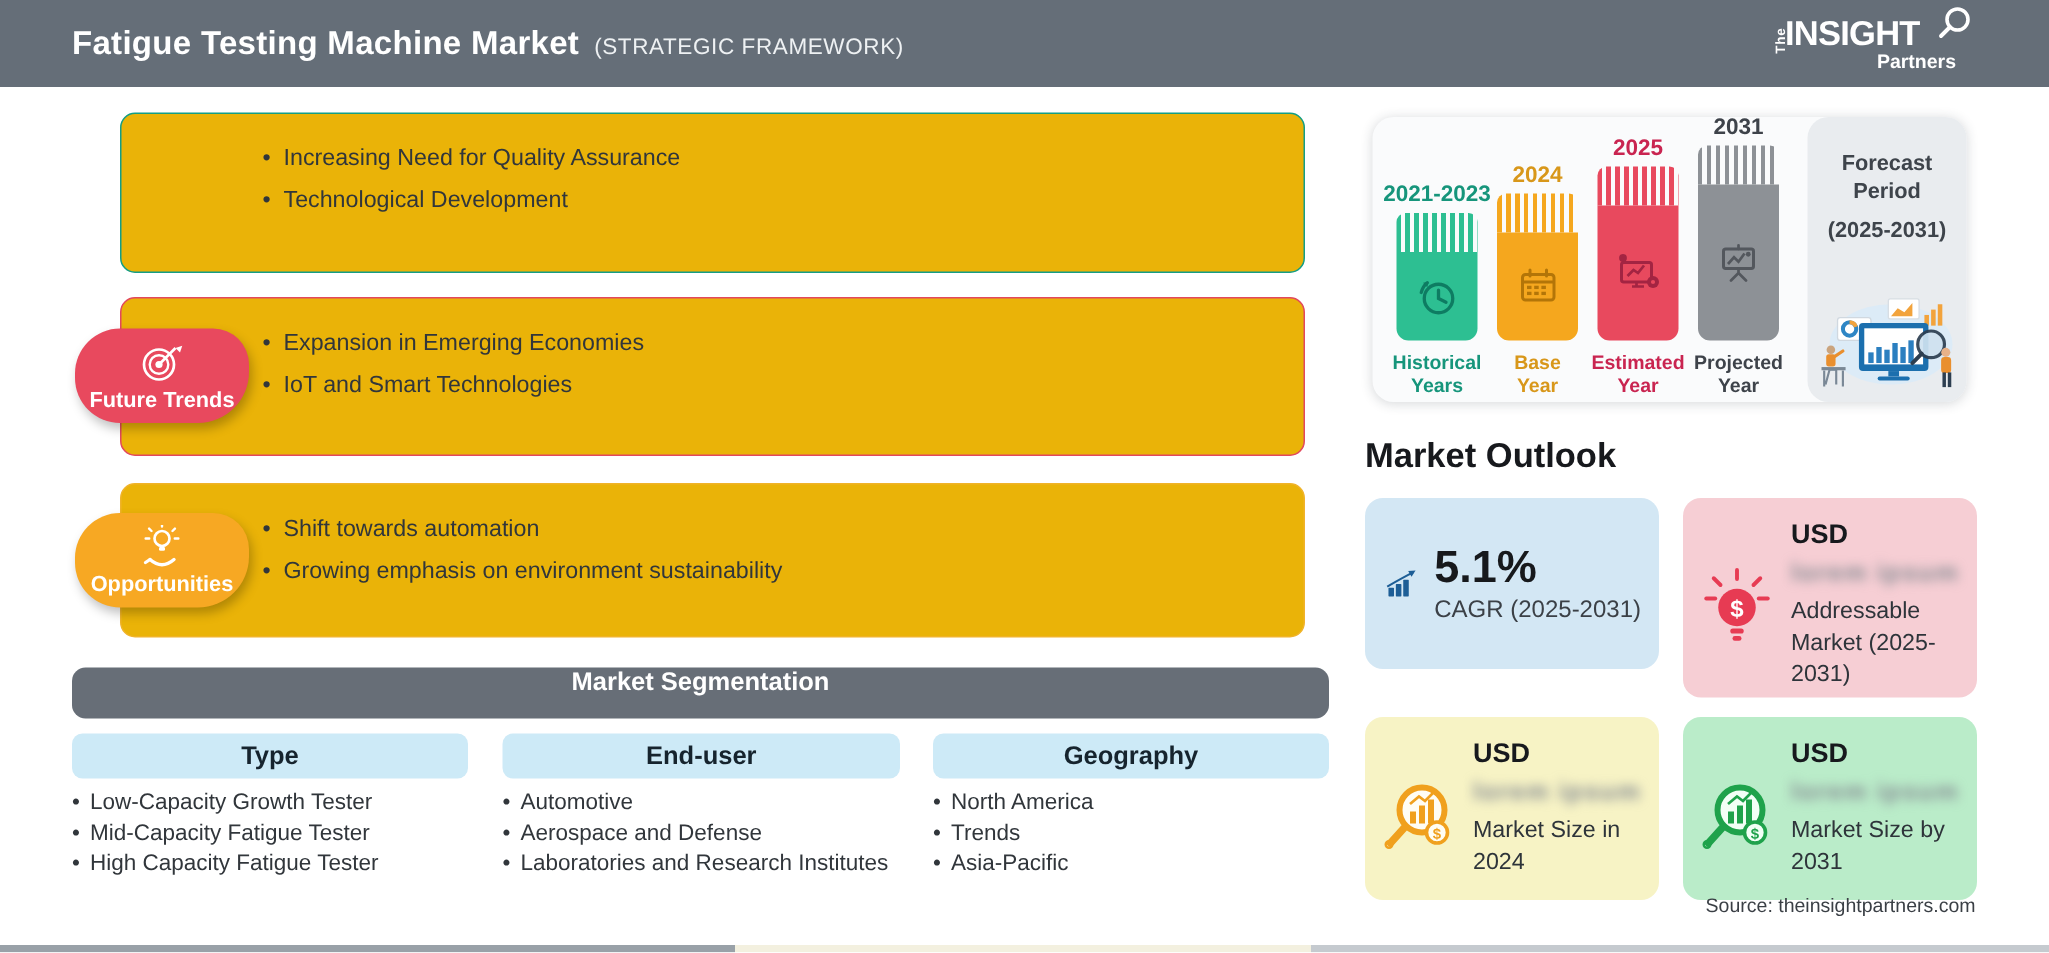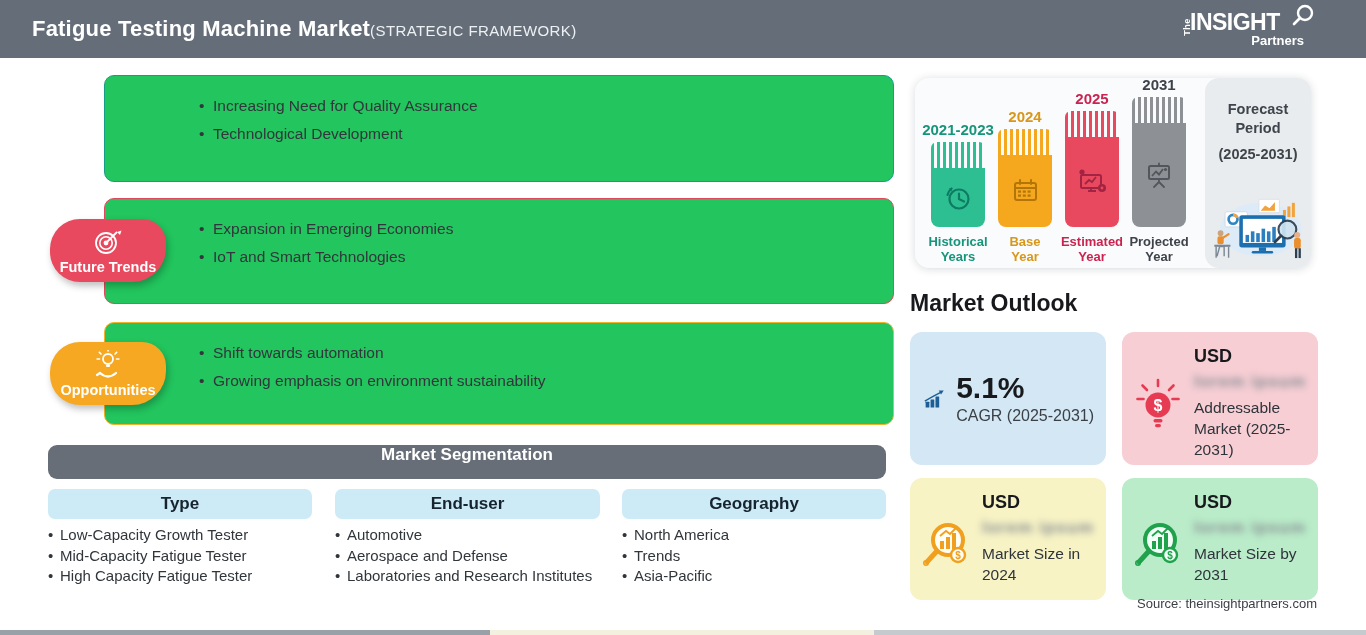--- a/index.html
+++ b/index.html
@@ -2,31 +2,31 @@
 <html><head>
 <meta charset="utf-8">
 <style>
   * { margin:0; padding:0; box-sizing:border-box; }
   html,body { background:#fff; }
   body { font-family:"Liberation Sans", sans-serif; }
   .page { position:relative; width:1366px; height:635px; background:#ffffff; overflow:hidden; }
 
   
   .header { position:absolute; left:0; top:0; width:1366px; height:58px; background:#656e78; display:flex; align-items:center; }
-  .header-title-wrap { margin-left:32px; display:flex; align-items:baseline; color:#fff; }
+  .header-title-wrap { margin-left:48px; display:flex; align-items:baseline; gap:10px; color:#fff; }
   .header-title { font-size:22px; font-weight:700; letter-spacing:.2px; }
   .header-subtitle { font-size:15px; font-weight:500; color:#eef1f3; letter-spacing:.4px; }
   .logo { position:absolute; right:58px; top:8px; width:126px; height:42px; color:#fff; }
   .logo-the { position:absolute; left:-4px; top:14px; transform:rotate(-90deg); font-size:9px; font-weight:700; letter-spacing:.5px; }
   .logo-insight { position:absolute; left:8px; top:1px; font-size:23px; font-weight:800; letter-spacing:-.5px; }
   .logo-lens { position:absolute; right:-8px; top:-5px; }
   .logo-partners { position:absolute; right:4px; bottom:2px; font-size:13px; font-weight:700; }
 
   
-  .driver-box { position:absolute; left:104px; width:790px; border-radius:10px; background:#22c55e; }
+  .driver-box { position:absolute; left:80px; width:790px; border-radius:10px; background:#eab308; }
   .driver-box .bullets { padding:16px 20px 0 94px; }
   .bullet { font-size:15.5px; color:#31363b; line-height:28px; position:relative; padding-left:14px; }
   .bullet::before { content:"•"; position:absolute; left:0; color:#31363b; }
   .box-growth { top:75px; height:107px; border:1.6px solid #149e85; }
   .box-trends { top:198px; height:106px; border:1.6px solid #e2485d; }
   .box-opps   { top:322px; height:103px; border:1.6px solid #f0b32a; }
 
   .badge { position:absolute; left:50px; width:116px; height:63px; border-radius:30px 24px 34px 30px;
            display:flex; flex-direction:column; align-items:center; justify-content:center; gap:2px;
            box-shadow:2px 4px 7px rgba(0,0,0,.25); }
@@ -73,21 +73,21 @@
   .solid-gray   { background:#8d9196; height:104px; }
 
   .forecast-panel { position:absolute; right:0; top:0; width:106px; height:190px; background:#e9ecef; border-radius:14px; }
   .forecast-text { margin-top:22px; text-align:center; font-size:14.5px; font-weight:700; color:#3e444b; line-height:19px; padding:0 8px; }
   .forecast-range { margin-top:8px; text-align:center; font-size:14.5px; font-weight:700; color:#3e444b; }
   .forecast-illustration { position:absolute; left:50%; transform:translateX(-50%); bottom:6px; }
 
   
   .outlook-title { position:absolute; left:910px; top:290px; font-size:23px; font-weight:800; color:#17191d; }
   .card { position:absolute; border-radius:12px; }
-  .card-cagr { left:910px; top:332px; width:196px; height:133px; background:#d3e7f4;
+  .card-cagr { left:910px; top:332px; width:196px; height:114px; background:#d3e7f4;
                display:flex; align-items:center; gap:10px; padding:0 12px 0 14px; }
   .cagr-value { font-size:30px; font-weight:800; color:#17191c; line-height:32px; }
   .cagr-label { font-size:16px; color:#3b4046; margin-top:3px; white-space:nowrap; }
   .card-side { display:flex; gap:8px; padding:14px 10px 0 8px; }
   .card-addressable { left:1122px; top:332px; width:196px; height:133px; background:#f6ced4; }
   .card-size-2024   { left:910px;  top:478px; width:196px; height:122px; background:#f7f3c5; }
   .card-size-2031   { left:1122px; top:478px; width:196px; height:122px; background:#baecc9; }
   .card-icon-col { width:56px; display:flex; align-items:center; justify-content:center; flex:0 0 56px; }
   .card-text-col { display:flex; flex-direction:column; }
   .card-currency { font-size:18px; font-weight:800; color:#17191d; margin-bottom:5px; }

